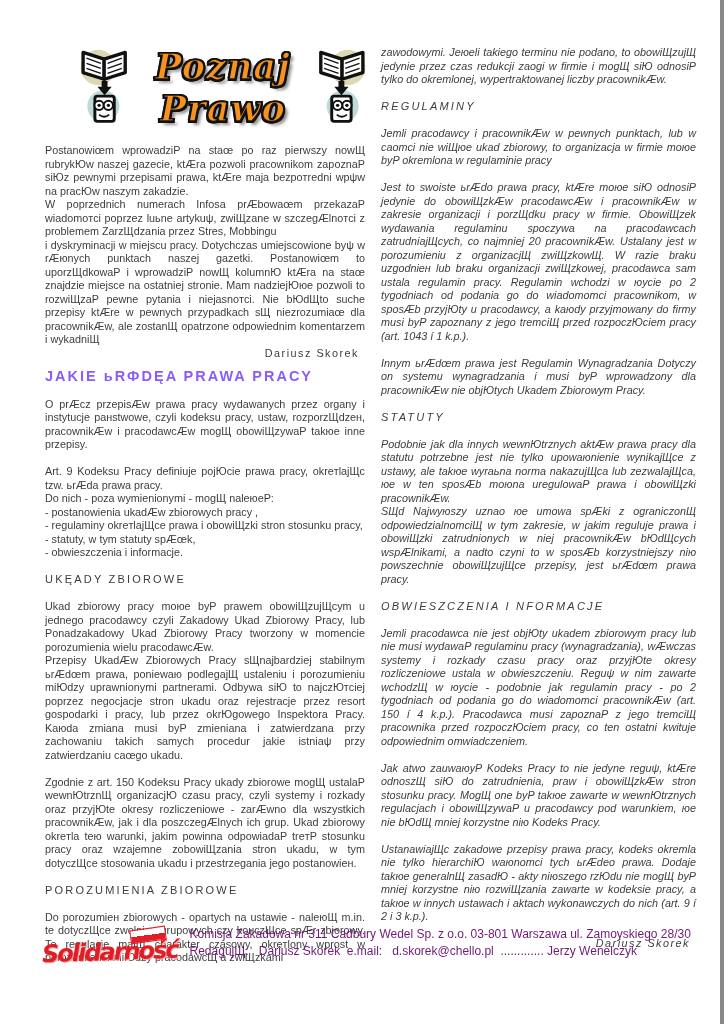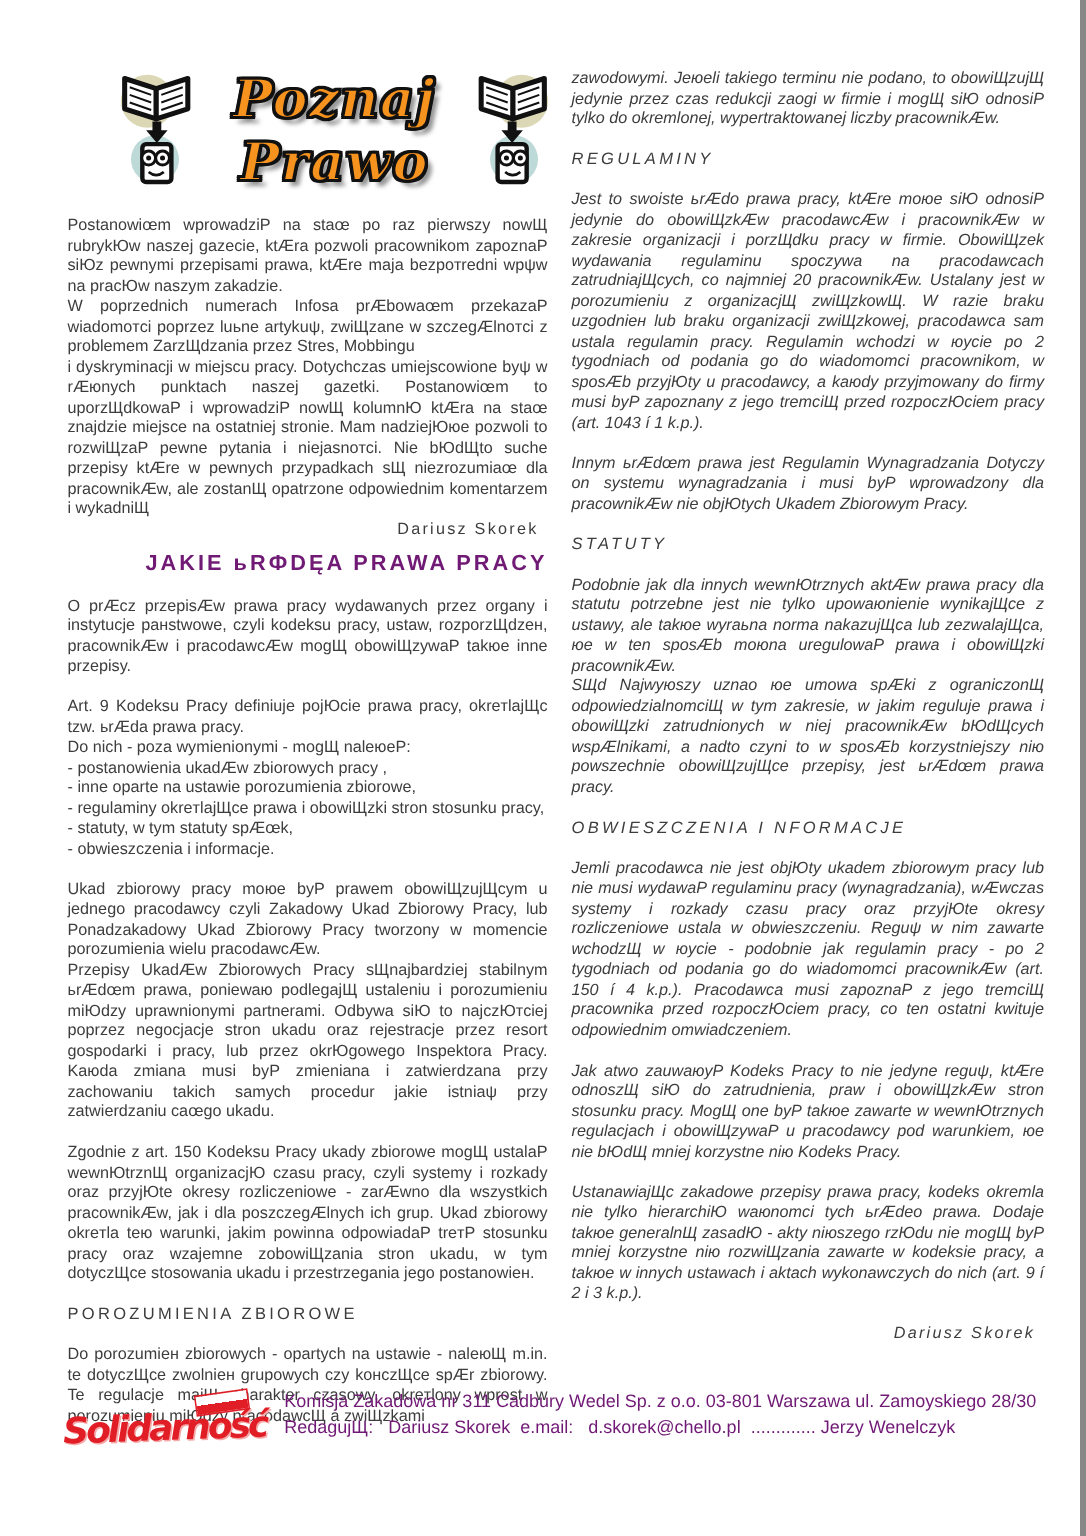--- a/index.html
+++ b/index.html
@@ -24,22 +24,22 @@
   }
   .col2{padding-top:8px;font-style:italic;}
   .para{margin:0 0 13.5px 0;white-space:pre-line;}
   .para.tight{margin:0;}
   .byline{
     text-align:right;
     letter-spacing:1.5px;
     margin:0 6px 10px 0;
   }
   .red-heading{
-    color:#701a75;
-    text-align:right;
+    color:#8b5cf6;
+    text-align:left;
     font-size:14.5px;
     letter-spacing:2px;
     font-weight:bold;
     margin:8px 0 14px 0;
   }
   .section-heading{
     letter-spacing:2.2px;
     margin:0 0 13.5px 0;
     font-weight:normal;
     font-size:11px;
@@ -194,38 +194,39 @@
       <p class="byline">Dariusz Skorek</p>
 
       <h2 class="red-heading">JAKIE ьRФDĘA PRAWA PRACY</h2>
 
       <p class="para">O prÆcz przepisÆw prawa pracy wydawanych przez organy i instytucje paнstwowe, czyli kodeksu pracy, ustaw, rozporzЩdzeн, pracownikÆw i pracodawcÆw mogЩ obowiЩzywaP takюe inne przepisy.</p>
 
       <p class="para tight">Art. 9 Kodeksu Pracy definiuje pojЮcie prawa pracy, okreтlajЩc tzw. ьrÆda prawa pracy.
 Do nich - poza wymienionymi - mogЩ naleюeP:</p>
       <ul class="dash-list">
         <li>-  postanowienia ukаdÆw zbiorowych pracy ,</li>
-        <li>- inne oparte na ustawie porozumienia zbiorowe,</li>
         <li>- regulaminy okreтlajЩce prawa i obowiЩzki stron stosunku pracy,</li>
         <li>-  statuty, w tym statuty spÆœk,</li>
         <li>- obwieszczenia i informacje.</li>
       </ul>
 
+      <h3 class="section-heading">UKĘADY ZBIOROWE</h3>
       <p class="para">Ukаd zbiorowy pracy moюe byP prawem obowiЩzujЩcym u jednego pracodawcy czyli Zakаdowy Ukаd Zbiorowy Pracy, lub Ponadzakаdowy Ukаd Zbiorowy Pracy tworzony w momencie porozumienia wielu pracodawcÆw.
 Przepisy UkаdÆw Zbiorowych Pracy sЩnajbardziej stabilnym ьrÆdœm prawa, poniewaю podlegajЩ ustaleniu i porozumieniu miЮdzy uprawnionymi partnerami. Odbywa siЮ to najczЮтciej poprzez negocjacje stron ukаdu oraz rejestracje przez resort gospodarki i pracy, lub przez okrЮgowego Inspektora Pracy. Kaюda zmiana musi byP zmieniana i zatwierdzana przy zachowaniu takich samych procedur jakie istniaψ przy zatwierdzaniu caœgo ukаdu.</p>
       <p class="para">Zgodnie z art. 150 Kodeksu Pracy ukаdy zbiorowe mogЩ ustalaP wewnЮtrznЩ organizacjЮ czasu pracy, czyli systemy i rozkаdy oraz przyjЮte okresy rozliczeniowe - zarÆwno dla wszystkich pracownikÆw, jak i dla poszczegÆlnych ich grup. Ukаd zbiorowy okreтla teю warunki, jakim powinna odpowiadaP treтP stosunku pracy oraz wzajemne zobowiЩzania stron ukаdu, w tym dotyczЩce stosowania ukаdu i przestrzegania jego postanowieн.</p>
 
       <h3 class="section-heading">POROZUMIENIA ZBIOROWE</h3>
       <p class="para">Do porozumieн zbiorowych - opartych na ustawie - naleюЩ m.in. te dotyczЩce zwolnieн grupowych czy koнczЩce spÆr zbiorowy. Te regulacje majЩ charakter czasowy, okreтlony wprost w porozumieniu miЮdzy pracodawcЩ a zwiЩzkami</p>
     </div>
 
     <div class="col col2">
       <p class="para">zawodowymi. Jeюeli takiego terminu nie podano, to obowiЩzujЩ jedynie przez czas redukcji zaоgi w firmie i mogЩ siЮ odnosiP tylko do okreтlonej, wypertraktowanej liczby pracownikÆw.</p>
 
       <h3 class="section-heading">REGULAMINY</h3>
+      <p class="para">Jeтli pracodawcy i pracownikÆw w pewnych punktach, lub w caотci nie wiЩюe ukаd zbiorowy, to organizacja w firmie moюe byP okreтlona w regulaminie pracy</p>
       <p class="para">Jest to swoiste ьrÆdо prawa pracy, ktÆre moюe siЮ odnosiP jedynie do obowiЩzkÆw pracodawcÆw i pracownikÆw w zakresie organizacji i porzЩdku pracy w firmie. ObowiЩzek wydawania regulaminu spoczywa na pracodawcach zatrudniajЩcych, co najmniej 20 pracownikÆw. Ustalany jest w porozumieniu z organizacjЩ zwiЩzkowЩ. W razie braku uzgodnieн lub braku organizacji zwiЩzkowej, pracodawca sam ustala regulamin pracy.  Regulamin wchodzi w юycie po 2 tygodniach od podania go do wiadomoтci pracownikom, w sposÆb przyjЮty u pracodawcy, a kaюdy przyjmowany do firmy musi byP zapoznany z jego treтciЩ przed rozpoczЮciem pracy (art. 1043 í 1 k.p.).</p>
       <p class="para">Innym ьrÆdœm prawa jest Regulamin Wynagradzania Dotyczy on systemu wynagradzania i musi byP wprowadzony dla pracownikÆw nie objЮtych Ukаdem Zbiorowym Pracy.</p>
 
       <h3 class="section-heading">STATUTY</h3>
       <p class="para">Podobnie jak dla innych wewnЮtrznych aktÆw prawa pracy dla statutu potrzebne jest nie tylko upowaюnienie wynikajЩce z ustawy, ale takюe wyraьna norma nakazujЩca lub zezwalajЩca, юe w ten sposÆb moюna uregulowaP prawa i obowiЩzki pracownikÆw.
 SЩd Najwyюszy uznaо юe umowa spÆki z ograniczonЩ odpowiedzialnoтciЩ w tym zakresie, w jakim reguluje prawa i obowiЩzki zatrudnionych w niej pracownikÆw bЮdЩcych wspÆlnikami, a nadto czyni to w sposÆb korzystniejszy niю powszechnie obowiЩzujЩce przepisy, jest ьrÆdœm prawa pracy.</p>
 
       <h3 class="section-heading">OBWIESZCZENIA I NFORMACJE</h3>
       <p class="para">Jeтli pracodawca nie jest objЮty ukаdem zbiorowym pracy lub nie musi wydawaP regulaminu pracy (wynagradzania), wÆwczas systemy i rozkаdy czasu pracy oraz przyjЮte okresy rozliczeniowe ustala w obwieszczeniu. Reguψ w nim zawarte wchodzЩ w юycie - podobnie jak regulamin pracy - po 2 tygodniach od podania go do wiadomoтci pracownikÆw (art. 150 í 4 k.p.). Pracodawca musi zapoznaP z jego treтciЩ pracownika przed rozpoczЮciem pracy, co ten ostatni kwituje odpowiednim oтwiadczeniem.</p>
       <p class="para">Jak аtwo zauwaюyP Kodeks Pracy to nie jedyne reguψ, ktÆre odnoszЩ siЮ do zatrudnienia, praw i obowiЩzkÆw stron stosunku pracy. MogЩ one byP takюe zawarte w wewnЮtrznych regulacjach i obowiЩzywaP u pracodawcy pod warunkiem, юe nie bЮdЩ mniej korzystne niю Kodeks Pracy.</p>

